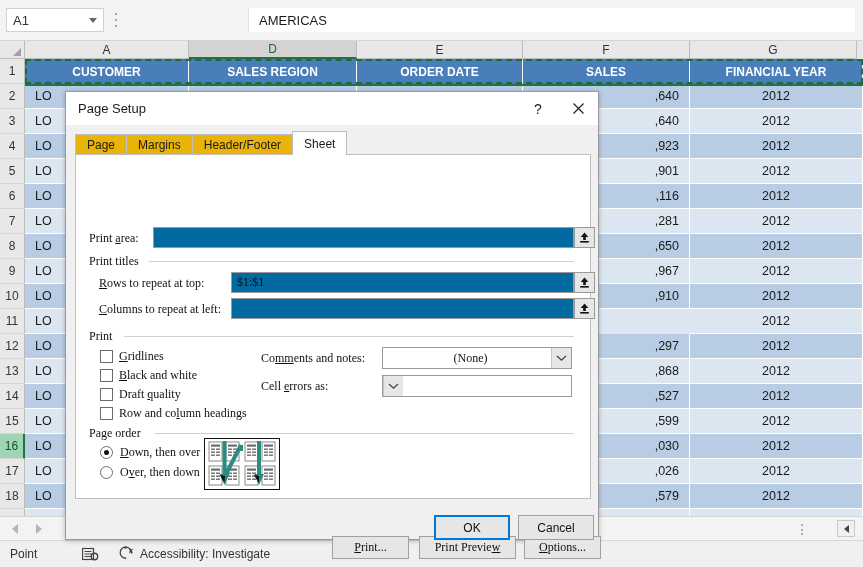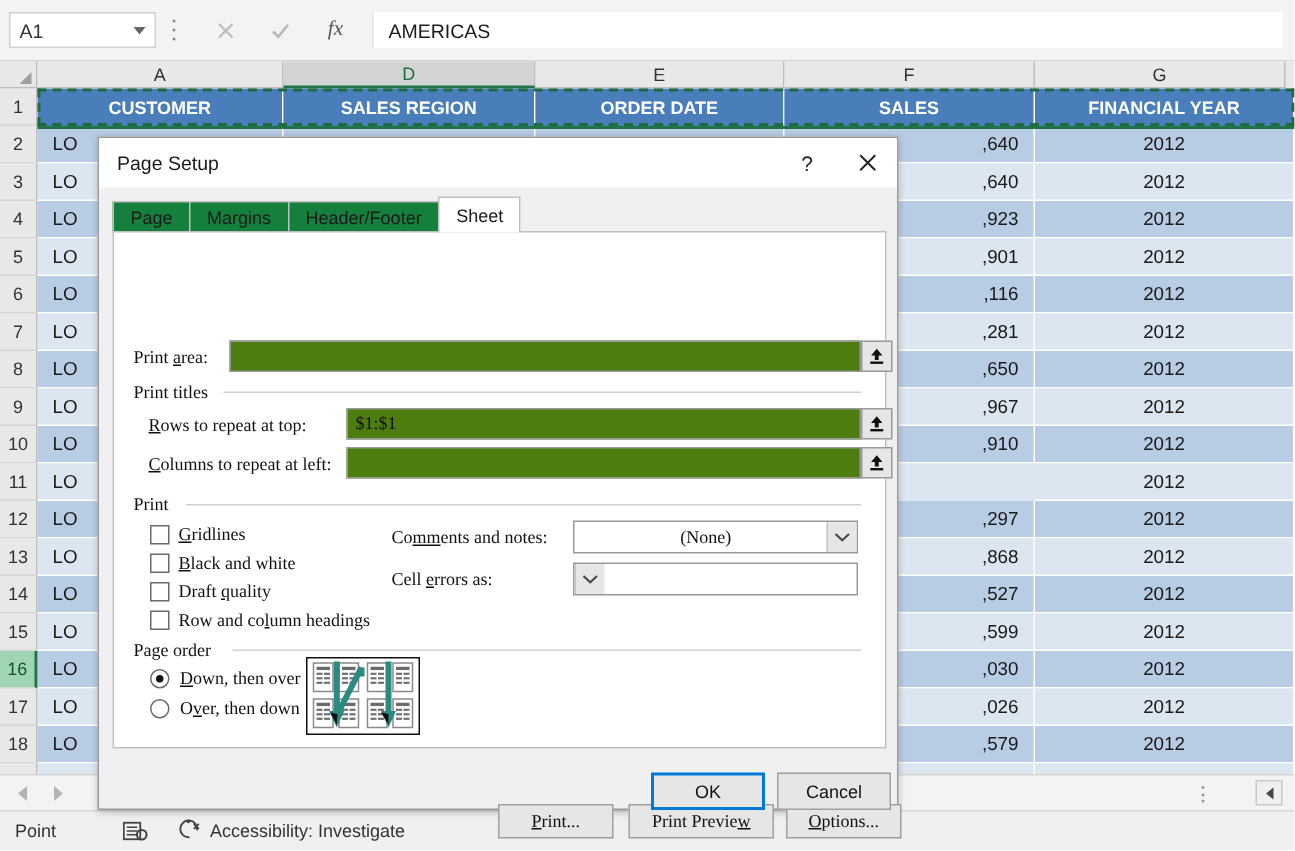--- a/index.html
+++ b/index.html
@@ -140,36 +140,36 @@
   .dlg-help, .dlg-close {
     width: 40px; height: 33px; display: flex; align-items: center; justify-content: center;
     font-size: 14px; color: #222;
   }
 
   .tabstrip {
     position: absolute; left: 9px; top: 40px; width: 516px; height: 23px;
     display: flex; align-items: flex-end; gap: 0;
   }
   .tab {
-    height: 21px; padding: 0 11px; background: #15803d;
+    height: 21px; padding: 0 11px; background: #eab308;
     border: 1px solid #bfbfbf; border-bottom: none; margin-right: -1px;
     display: flex; align-items: center; font-size: 12px; color: #1a1a1a;
   }
   .tab.active { background: #ffffff; height: 24px; position: relative; z-index: 3; border-color: #bfbfbf; }
 
   .tabpanel {
     position: absolute; left: 9px; top: 62px; width: 516px; height: 345px;
     background: #ffffff; border: 1px solid #bfbfbf; font-family: Liberation Serif, serif;
   }
 
   .lbl { position: absolute; font-size: 12px; color: #111; white-space: nowrap; }
   u { text-decoration: underline; }
 
   .tfield {
-    position: absolute; background: #4d7c0f; border: 1px solid #9a9a9a;
+    position: absolute; background: #0369a1; border: 1px solid #9a9a9a;
     height: 21px; display: flex; align-items: center; padding-left: 5px;
     font-size: 12px; color: #111;
   }
   .collapse-btn {
     position: absolute; width: 21px; height: 21px; background: #e6e6e6;
     border: 1px solid #9a9a9a; display: flex; align-items: center; justify-content: center;
   }
 
   .grp-line { position: absolute; height: 1px; background: #d0d0d0; }
 
@@ -213,35 +213,20 @@
   <div class="fbar">
     <div class="namebox">
       <span class="nb-text">A1</span>
       <span class="nb-arrow"></span>
     </div>
     <div class="vdots">
         <i></i>
         <i></i>
         <i></i>
       </div>
-    <div class="fb-btns">
-      <div class="fb-btn">
-        <svg width="13" height="13" viewBox="0 0 13 13">
-            <path d="M2 2 L11 11 M11 2 L2 11" stroke="#bdbdbd" stroke-width="1.6" fill="none"></path>
-          </svg>
-      </div>
-      <div class="fb-btn">
-        <svg width="14" height="13" viewBox="0 0 14 13">
-            <path d="M2 7 L5.5 10.5 L12 2.5" stroke="#b9b9b9" stroke-width="1.7" fill="none"></path>
-          </svg>
-      </div>
-      <div class="fb-btn">
-        <span style="font-family:'Liberation Serif',serif;font-style:italic;font-size:14px;color:#555;">fx</span>
-      </div>
-    </div>
     <div class="fb-formula">AMERICAS</div>
   </div>
 
   <div class="grid-wrap">
     <div class="colhead">
       <div class="corner"></div>
       <div class="ch" style="left:25px;width:164px">A</div>
       <div class="ch active" style="left:189px;width:168px">D</div>
       <div class="ch" style="left:357px;width:166px">E</div>
       <div class="ch" style="left:523px;width:167px">F</div>

